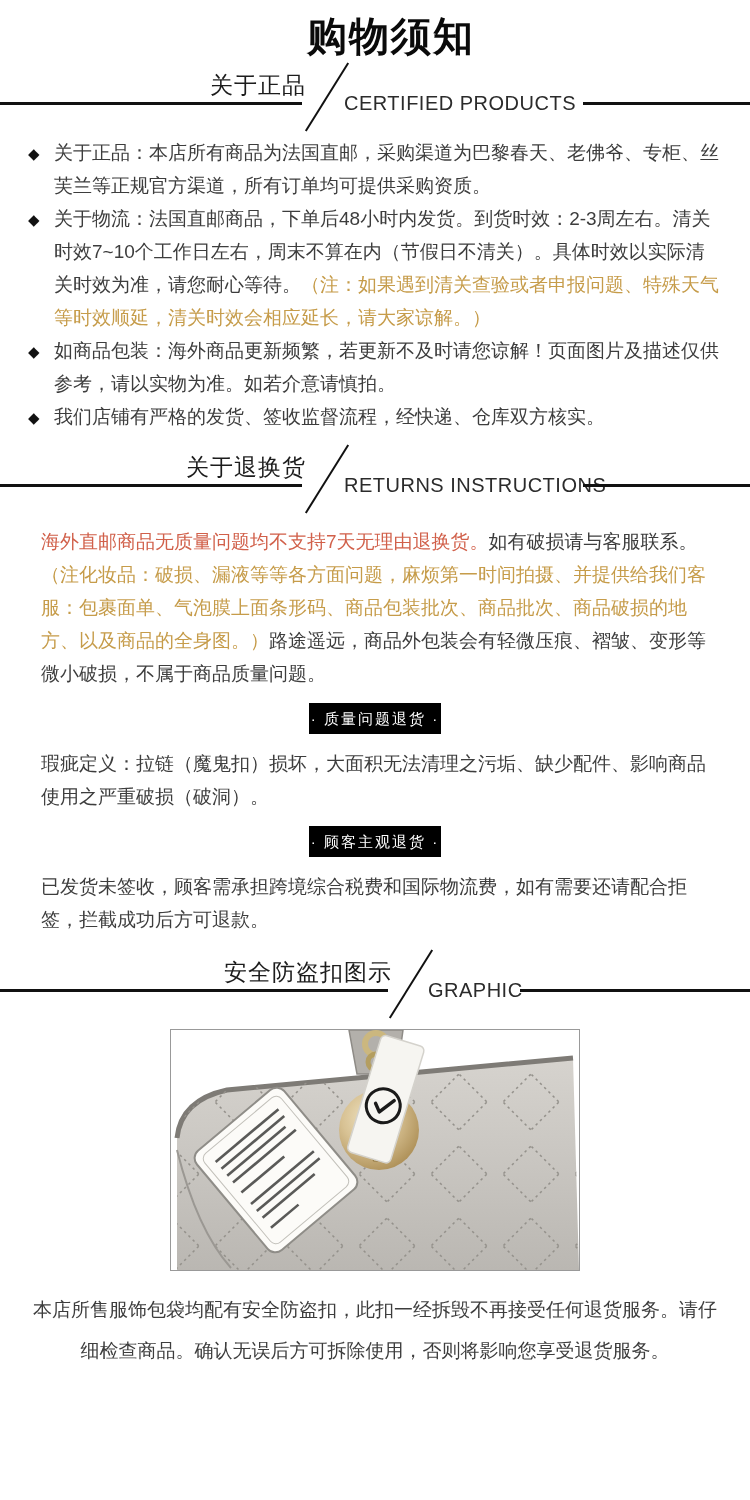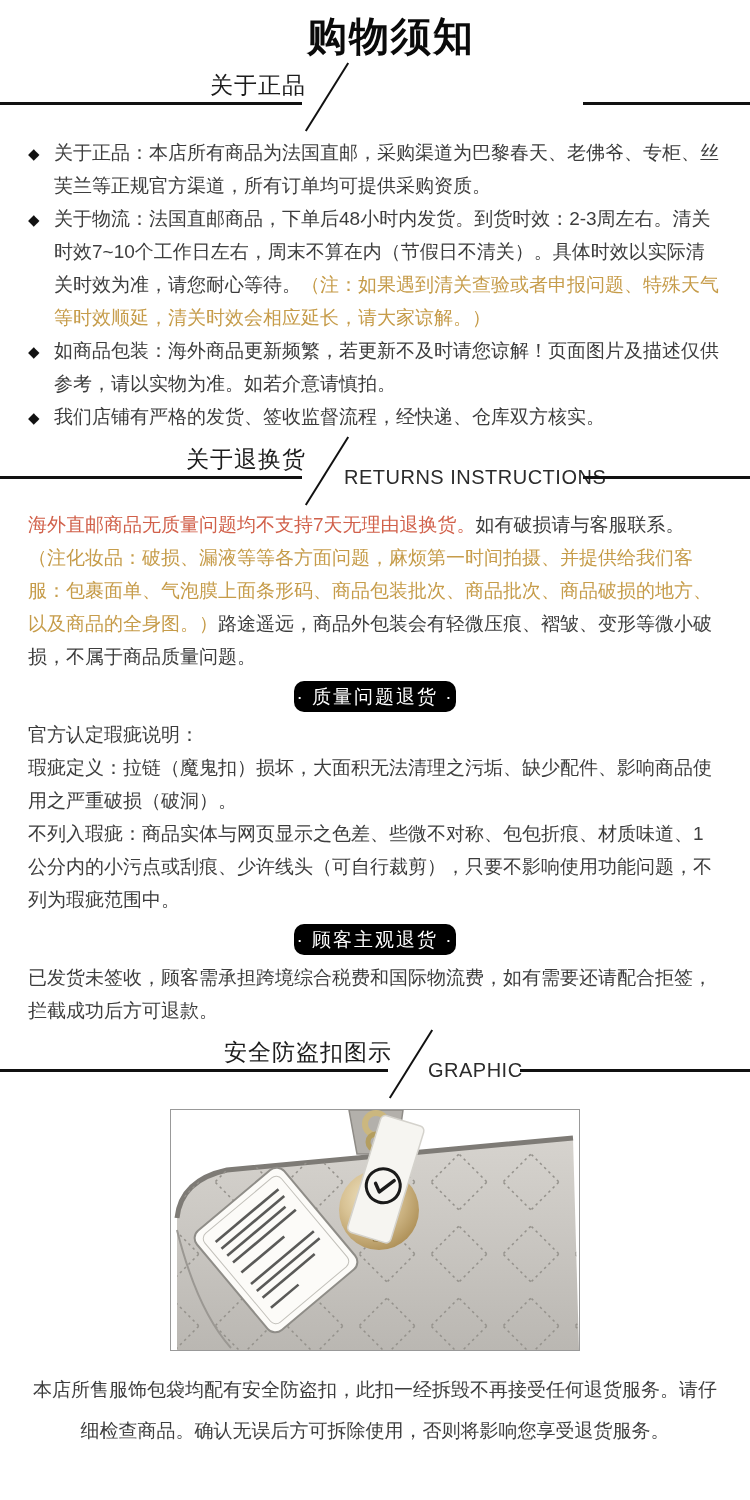--- a/index.html
+++ b/index.html
@@ -37,28 +37,28 @@
   .sec-header.graphic .sh-cn{width:392px;}
   .sec-header.graphic .sh-slash{left:410px;}
   .sec-header.graphic .sh-en{left:428px;}
   .sec-header.graphic .sh-line-right{left:520px;}
   
   .content{padding:0 28px;font-size:19px;line-height:33px;}
   .bullet-list{padding:6px 28px 0 28px;font-size:19px;line-height:33px;}
   .bullet-item{display:flex;}
   .diamond{width:26px;flex:0 0 26px;font-size:15px;color:#111;padding-top:1px;}
   .bullet-text{flex:1;}
-  p.para{margin:0;}
+  p.para{margin:13px;}
   .red{color:#d1604a;}
   .orange{color:#c69c4a;}
   
   .badge{
     display:block;width:fit-content;margin:8px auto 6px auto;
-    background:#000;color:#fff;font-size:19px;line-height:29px;
-    padding:1px 2px;letter-spacing:2px;border-radius:10px;
+    background:#000;color:#fff;font-size:15px;line-height:29px;
+    padding:1px 2px;letter-spacing:2px;
   }
   
   .photo-frame{
     width:410px;height:242px;margin:12px auto 0 auto;
     border:1px solid #999;box-sizing:border-box;background:#fff;
   }
   .photo-frame svg{display:block;width:100%;height:100%;}
   
   .footer-note{
     margin-top:18px;padding:0 30px;text-align:center;
@@ -67,20 +67,21 @@
 </style>
 </head>
 <body>
 
 <h1 class="page-title">购物须知</h1>
 
 <div class="sec-header">
   <span class="sh-cn">关于正品</span>
   <div class="sh-line-left"></div>
   <div class="sh-slash"></div>
+  <span class="sh-en">CERTIFIED PRODUCTS</span>
   <div class="sh-line-right"></div>
 </div>
 
 <div class="bullet-list">
   <div class="bullet-item">
     <span class="diamond">◆</span>
     <div class="bullet-text">关于正品：本店所有商品为法国直邮，采购渠道为巴黎春天、老佛爷、专柜、丝芙兰等正规官方渠道，所有订单均可提供采购资质。</div>
   </div>
   <div class="bullet-item">
     <span class="diamond">◆</span>
@@ -89,37 +90,35 @@
   <div class="bullet-item">
     <span class="diamond">◆</span>
     <div class="bullet-text">如商品包装：海外商品更新频繁，若更新不及时请您谅解！页面图片及描述仅供参考，请以实物为准。如若介意请慎拍。</div>
   </div>
   <div class="bullet-item">
     <span class="diamond">◆</span>
     <div class="bullet-text">我们店铺有严格的发货、签收监督流程，经快递、仓库双方核实。</div>
   </div>
 </div>
 
-<div class="sec-header" style="margin-top:2px;">
+<div class="sec-header" style="margin-top:10px;">
   <span class="sh-cn">关于退换货</span>
   <div class="sh-line-left"></div>
   <div class="sh-slash"></div>
   <span class="sh-en">RETURNS INSTRUCTIONS</span>
   <div class="sh-line-right"></div>
 </div>
 
 <div class="content" style="margin-top:4px;">
   <p class="para"><span class="red">海外直邮商品无质量问题均不支持7天无理由退换货。</span><span>如有破损请与客服联系。</span><span class="orange">（注化妆品：破损、漏液等等各方面问题，麻烦第一时间拍摄、并提供给我们客服：包裹面单、气泡膜上面条形码、商品包装批次、商品批次、商品破损的地方、以及商品的全身图。）</span><span>路途遥远，商品外包装会有轻微压痕、褶皱、变形等微小破损，不属于商品质量问题。</span></p>
 </div>
 
 <div class="badge">· 质量问题退货 ·</div>
 <div class="content">
-  <p class="para">官方认定瑕疵说明：</p>
   <p class="para">瑕疵定义：拉链（魔鬼扣）损坏，大面积无法清理之污垢、缺少配件、影响商品使用之严重破损（破洞）。</p>
-  <p class="para">不列入瑕疵：商品实体与网页显示之色差、些微不对称、包包折痕、材质味道、1公分内的小污点或刮痕、少许线头（可自行裁剪），只要不影响使用功能问题，不列为瑕疵范围中。</p>
 </div>
 
 <div class="badge">· 顾客主观退货 ·</div>
 <div class="content">
   <p class="para">已发货未签收，顾客需承担跨境综合税费和国际物流费，如有需要还请配合拒签，拦截成功后方可退款。</p>
 </div>
 
 <div class="sec-header graphic" style="margin-top:2px;">
   <span class="sh-cn">安全防盗扣图示</span>
   <div class="sh-line-left"></div>

